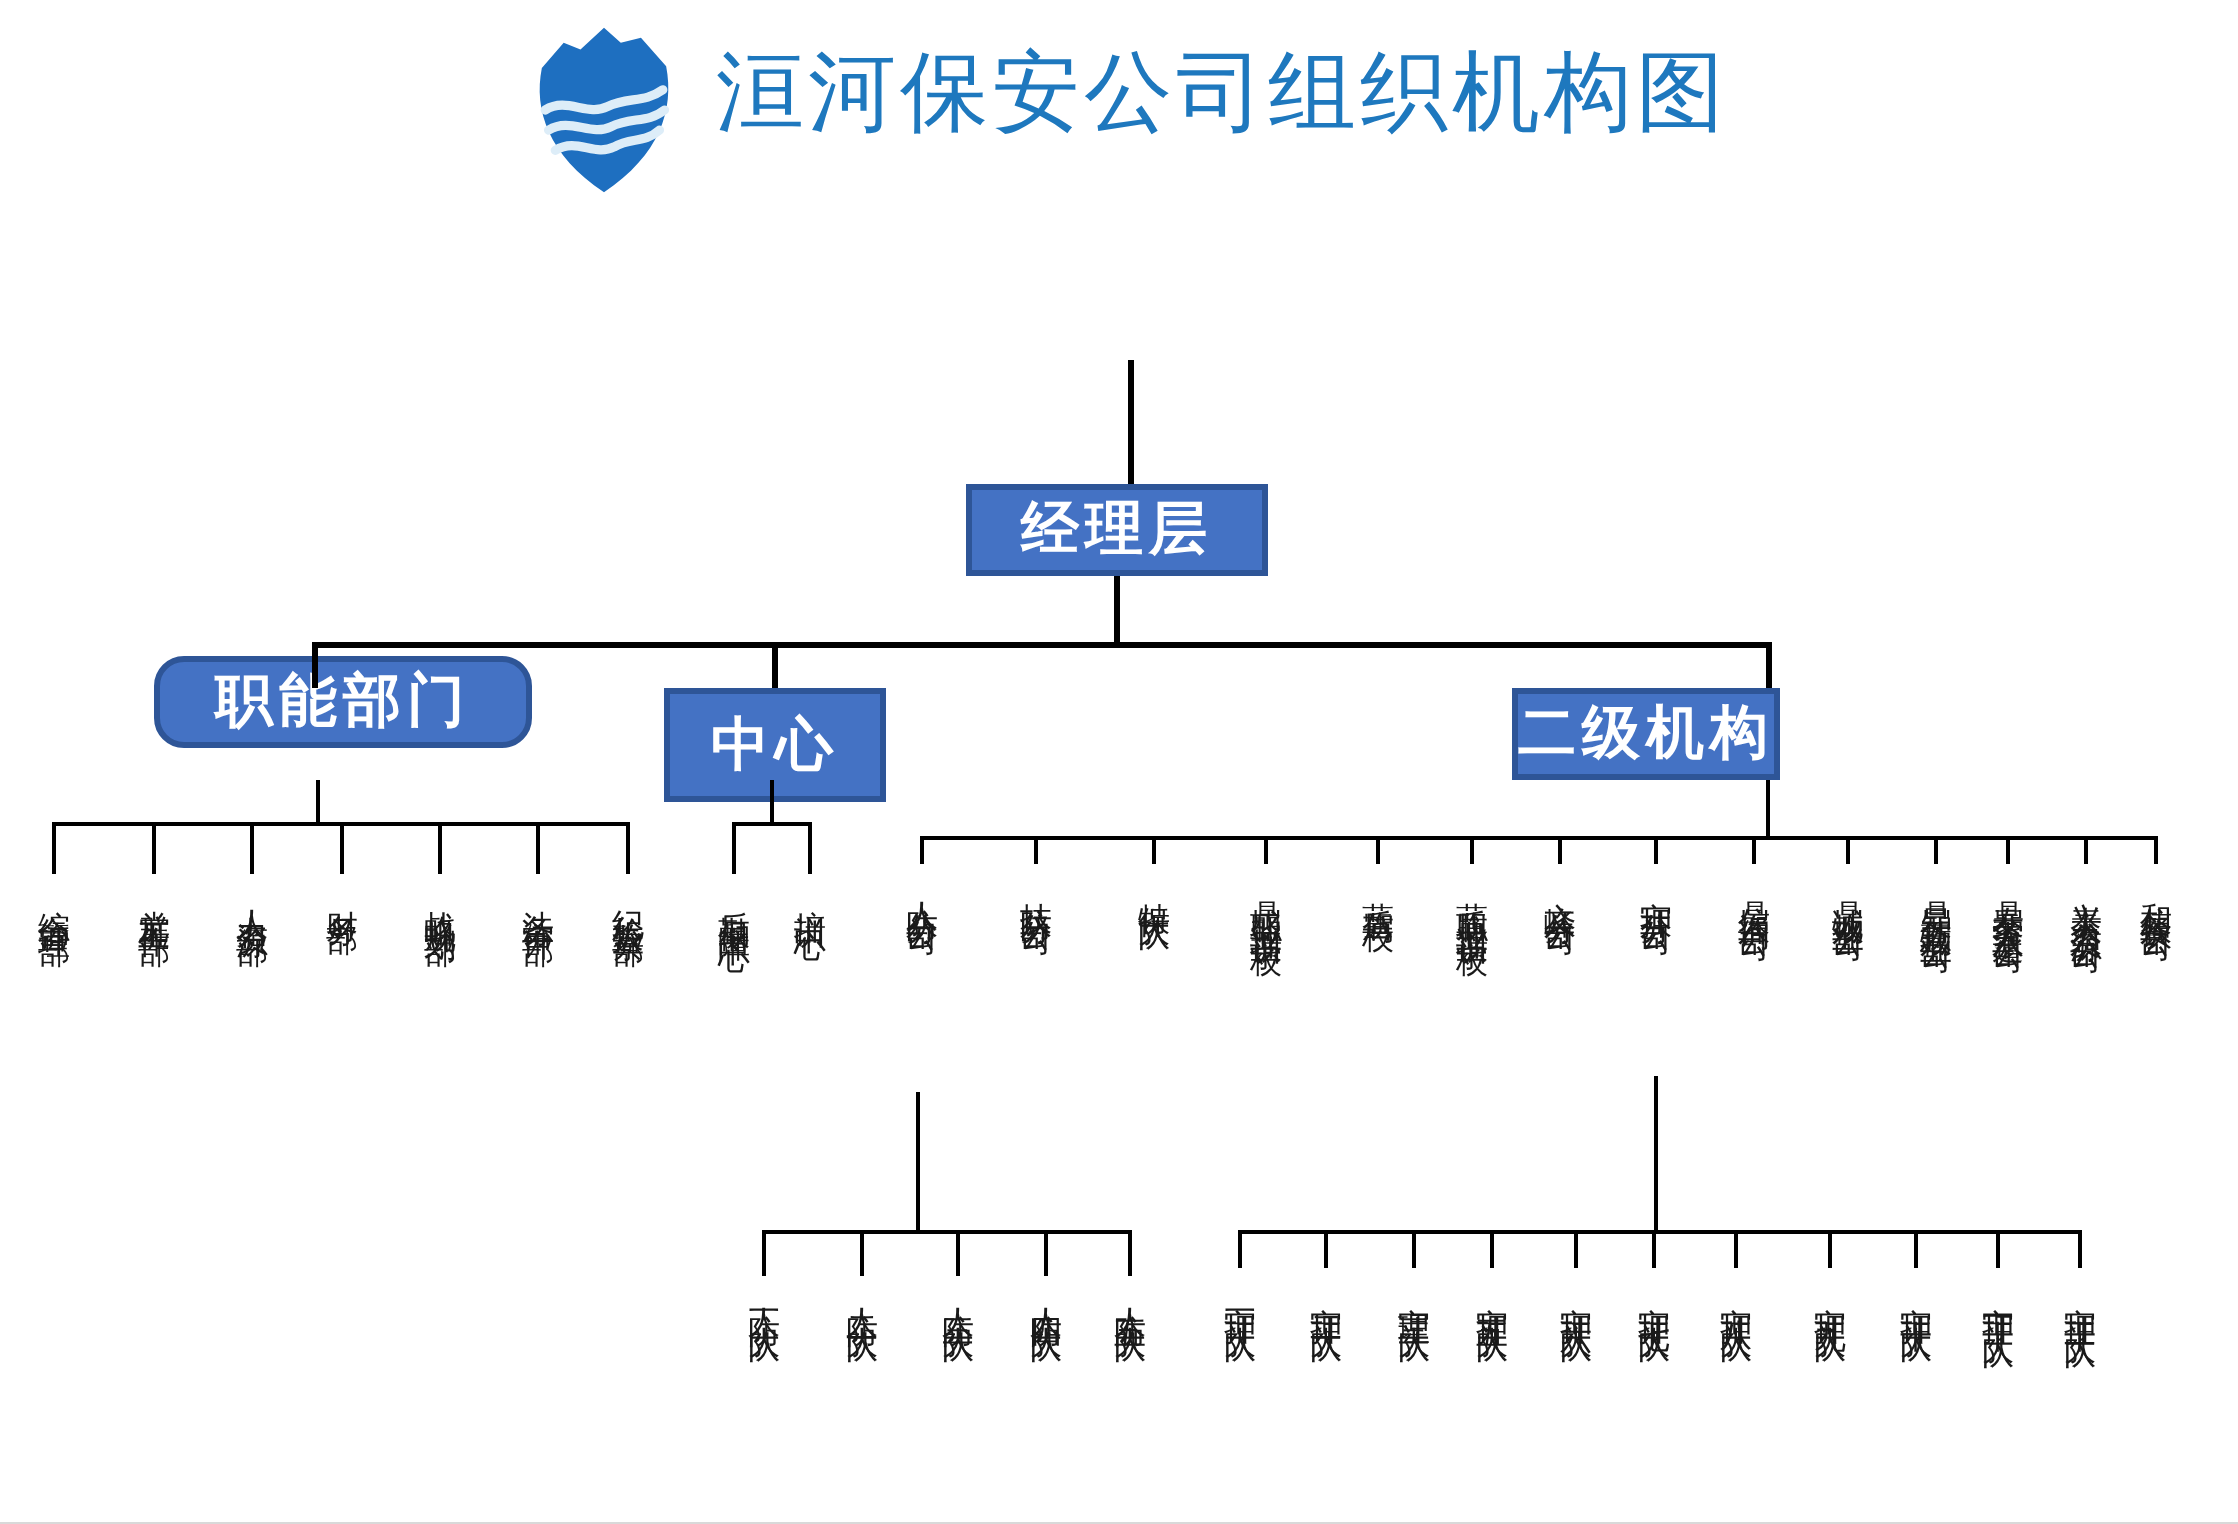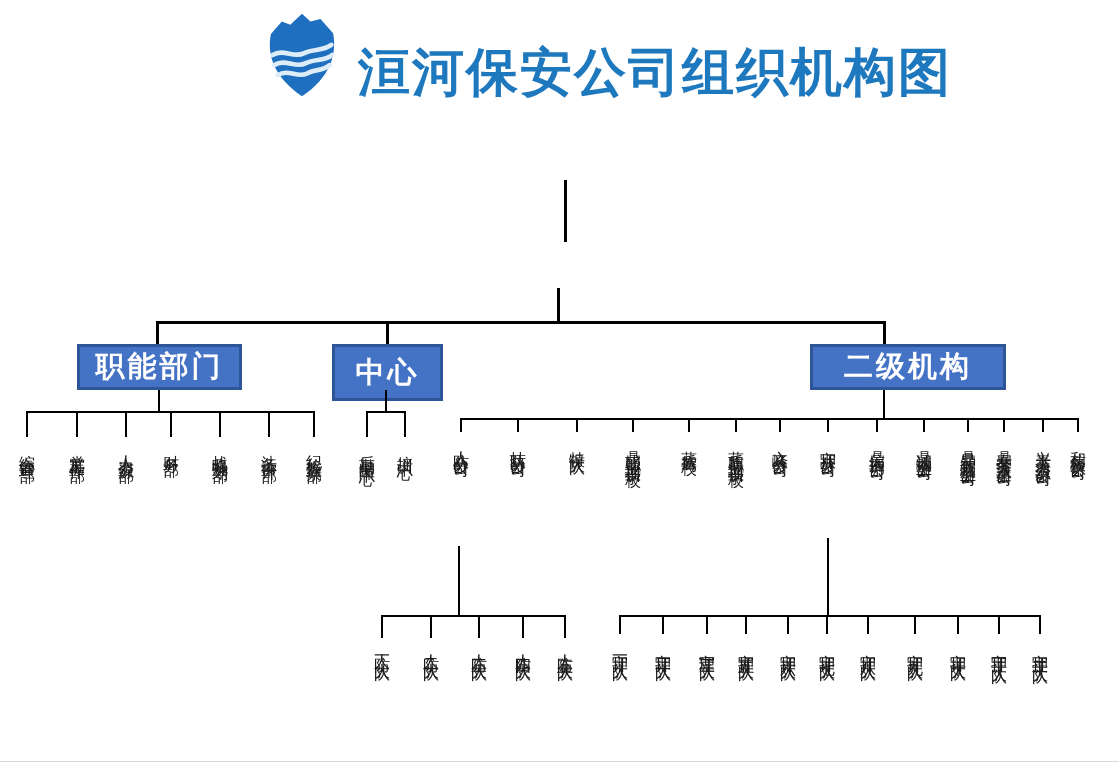--- a/index.html
+++ b/index.html
@@ -8,34 +8,34 @@
   }
   html,body{margin:0;padding:0;background:#fff;}
   #canvas{
     position:relative;width:1119px;height:762px;background:#fff;overflow:hidden;
     font-family:"Liberation Sans","DejaVu Sans",sans-serif;
     border-bottom:1px solid #d9d9d9;box-sizing:border-box;
   }
   
   #logo{position:absolute;left:260px;top:10px;width:84px;height:90px;}
   #title{
-    position:absolute;left:358px;top:38px;width:520px;
-    font-size:52px;font-weight:bold;color:var(--title);letter-spacing:2px;white-space:nowrap;
+    position:absolute;left:358px;top:17px;width:520px;
+    font-size:44px;font-weight:normal;color:var(--title);letter-spacing:2px;white-space:nowrap;
   }
   
   .node{
     position:absolute;background:var(--node-fill);border:3px solid var(--node-border);
     color:var(--node-text);font-weight:bold;font-size:29px;letter-spacing:3px;
     display:flex;align-items:center;justify-content:center;box-sizing:border-box;
   }
   #box-board{left:490px;top:135px;width:153px;height:45px;}
   #box-managers{left:483px;top:242px;width:151px;height:46px;}
-  #box-functional{left:77px;top:344px;width:165px;height:46px;}
+  #box-functional{left:77px;top:328px;width:189px;height:46px;border-radius:15px;}
   #box-centers{left:332px;top:344px;width:111px;height:57px;}
-  #box-secondary{left:810px;top:344px;width:196px;height:46px;}
+  #box-secondary{left:756px;top:344px;width:134px;height:46px;}
   
   .hline,.vline{position:absolute;background:var(--line);}
   .hline{height:3px;}
   .vline{width:3px;}
   .thin.hline{height:2px;}
   .thin.vline{width:2px;}
   
   .leaf{
     position:absolute;width:22px;
     writing-mode:vertical-rl;text-orientation:upright;
@@ -50,20 +50,21 @@
 <div id="canvas">
 
   <svg id="logo" viewBox="0 0 100 104" aria-hidden="true">
     <path d="M13 27 L26 12 L36 16 L50 3 L60 12 L72 9 L87 26 C92 52 83 79 50 101 C17 79 8 52 13 27 Z" fill="var(--logo-blue)"></path>
     <path d="M15 52 C28 44 40 56 52 50 C64 44 74 48 85 40" fill="none" stroke="#DDEDF8" stroke-width="5.5" stroke-linecap="round"></path>
     <path d="M17 64 C30 56 42 68 54 62 C66 56 76 60 86 52" fill="none" stroke="#DDEDF8" stroke-width="5.5" stroke-linecap="round"></path>
     <path d="M21 76 C34 68 44 80 56 74 C66 68 74 72 83 64" fill="none" stroke="#DDEDF8" stroke-width="5.5" stroke-linecap="round"></path>
   </svg>
   <div id="title">洹河保安公司组织机构图</div>
 
+  <div class="node" id="box-managers">经理层</div>
   <div class="node" id="box-functional">职能部门</div>
   <div class="node" id="box-centers">中心</div>
   <div class="node" id="box-secondary">二级机构</div>
 
   <div class="vline" style="left:564px;top:180px;height:62px;"></div>
   <div class="vline" style="left:557px;top:288px;height:35px;"></div>
   <div class="hline" style="left:156px;top:321px;width:730px;"></div>
   <div class="vline" style="left:156px;top:321px;height:23px;"></div>
   <div class="vline" style="left:386px;top:321px;height:23px;"></div>
   <div class="vline" style="left:883px;top:321px;height:23px;"></div>

